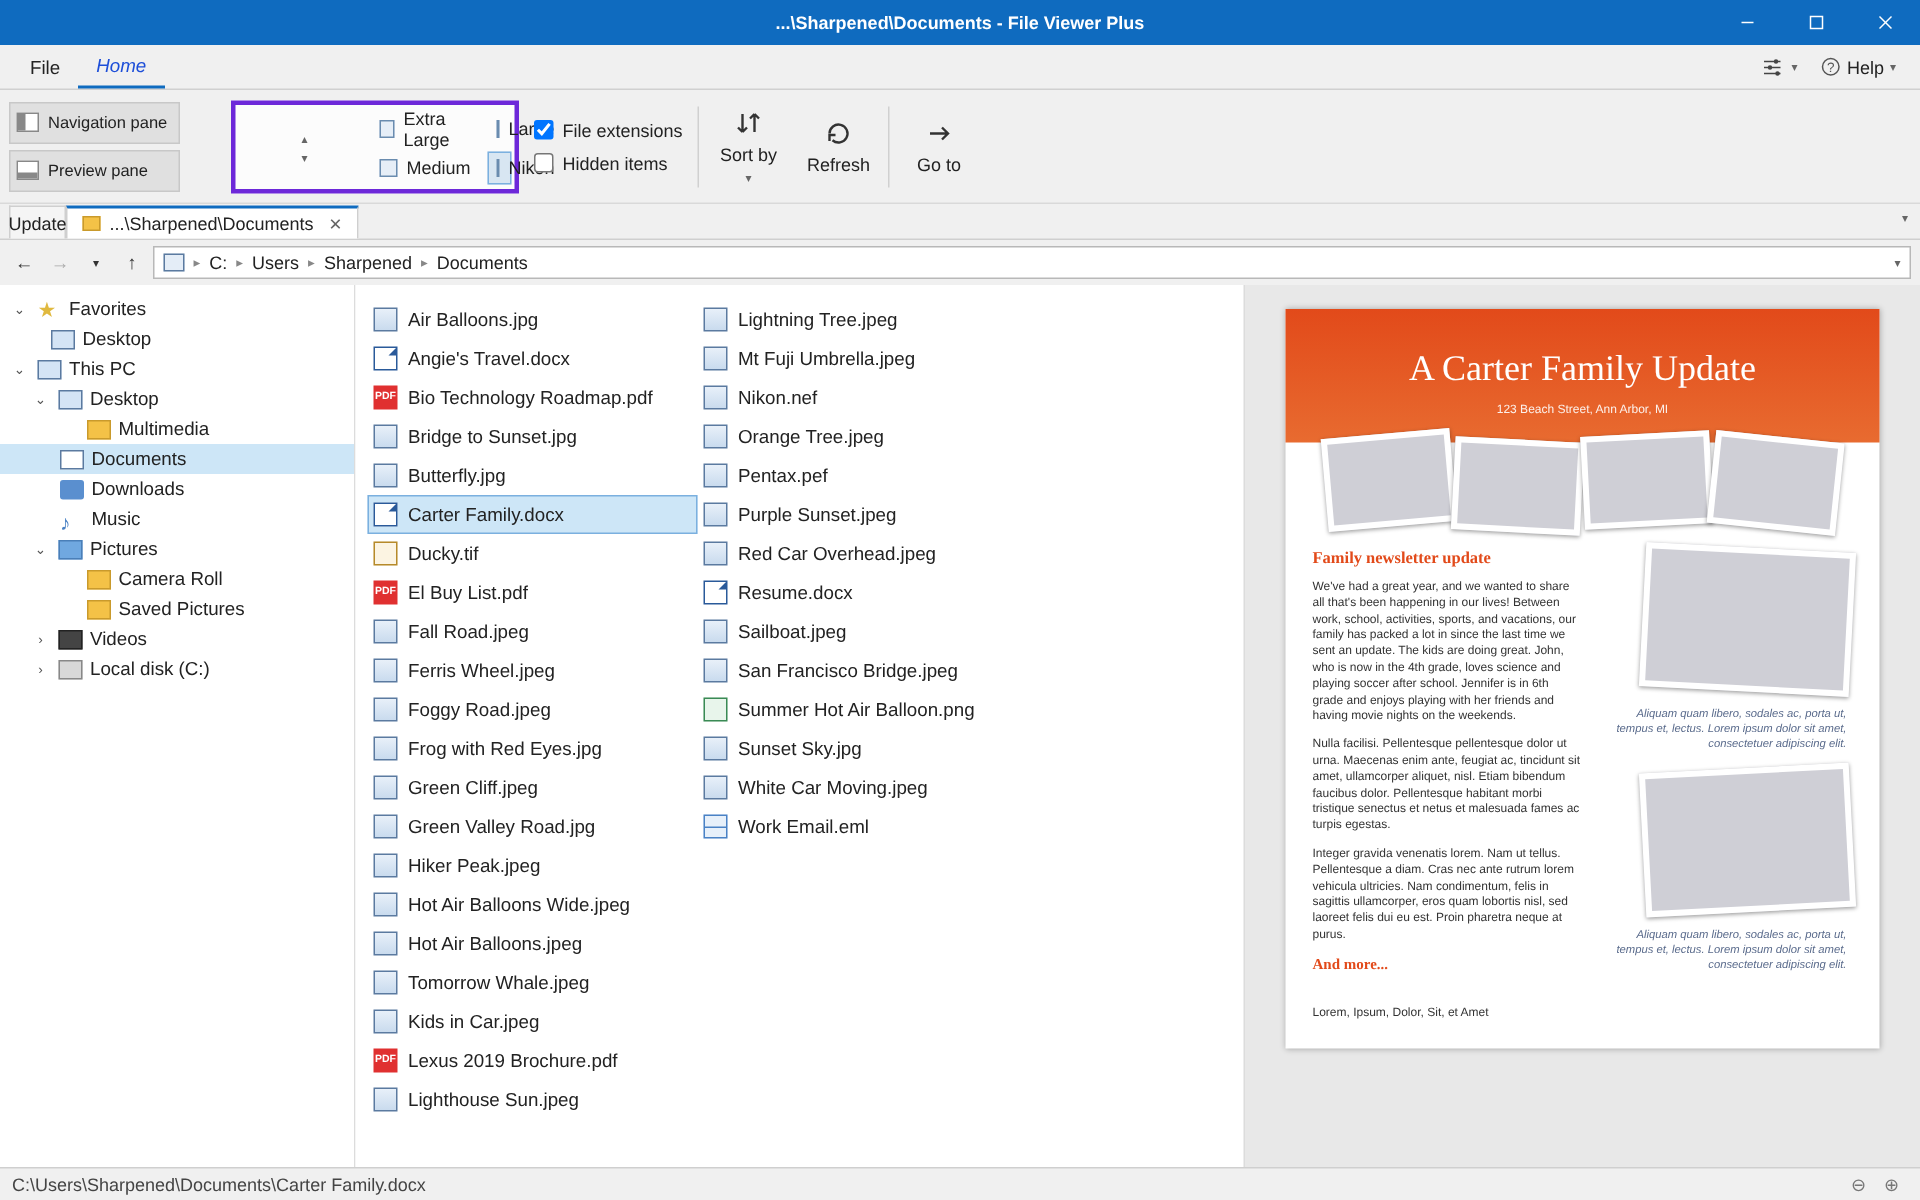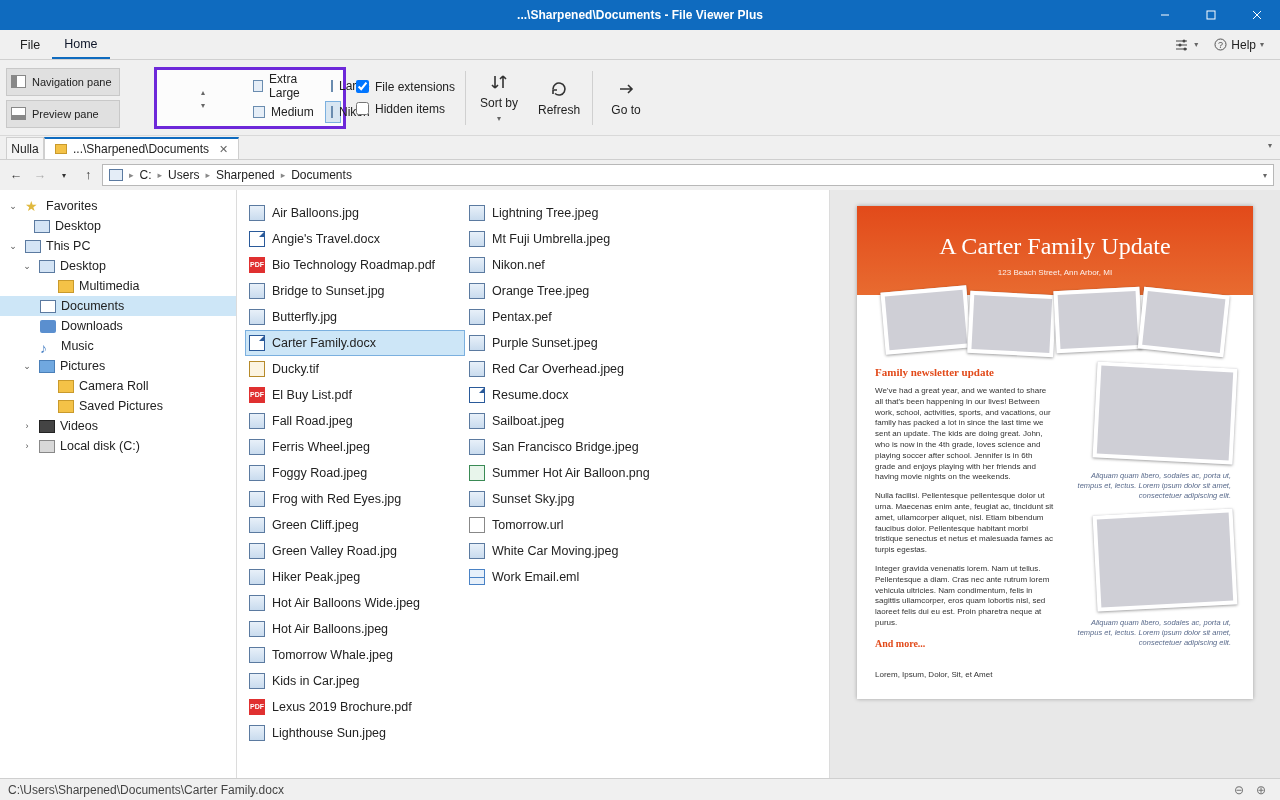--- a/index.html
+++ b/index.html
@@ -52,21 +52,22 @@
     background: #f0f0f0;
   }
   .menubar .menu-item {
     padding: 0 12px;
     height: 100%;
     display: flex;
     align-items: center;
   }
   .menubar .menu-item.active {
     border-bottom: 2px solid #0f6bbf;
-    color: #0f172a;
+    color: #1d4ed8;
+    font-style: italic;
   }
   .menubar .spacer { flex: 1; }
   .menubar .right-item {
     display: flex;
     align-items: center;
     padding: 0 8px;
     gap: 4px;
     font-size: 12px;
   }
   .menubar .right-item .caret { font-size: 8px; color: #666; }
@@ -388,21 +389,21 @@
 
   <div class="ribbon-btn">
     <svg viewBox="0 0 20 20" fill="none" stroke="#333" stroke-width="1.6">
         <path d="M4 10h12M12 6l4 4-4 4"></path>
       </svg>
     <span>Go to</span>
   </div>
 </div>
 
 <div class="tabs-row">
-  <div class="tab start">Nulla</div>
+  <div class="tab start">Update</div>
   <div class="tab active">
     <span class="folder-ic"></span>
     <span>...\Sharpened\Documents</span>
     <span class="close-x">✕</span>
   </div>
   <span class="tabs-caret">▾</span>
 </div>
 
 <div class="addr-row">
   <div class="nav-btn">←</div>
@@ -618,24 +619,20 @@
         </div>
         <div class="file-row">
           <span class="fic png"></span>
           <span>Summer Hot Air Balloon.png</span>
         </div>
         <div class="file-row">
           <span class="fic img"></span>
           <span>Sunset Sky.jpg</span>
         </div>
         <div class="file-row">
-          <span class="fic txt"></span>
-          <span>Tomorrow.url</span>
-        </div>
-        <div class="file-row">
           <span class="fic img"></span>
           <span>White Car Moving.jpeg</span>
         </div>
         <div class="file-row">
           <span class="fic eml"></span>
           <span>Work Email.eml</span>
         </div>
       </div>
   </div>
 

